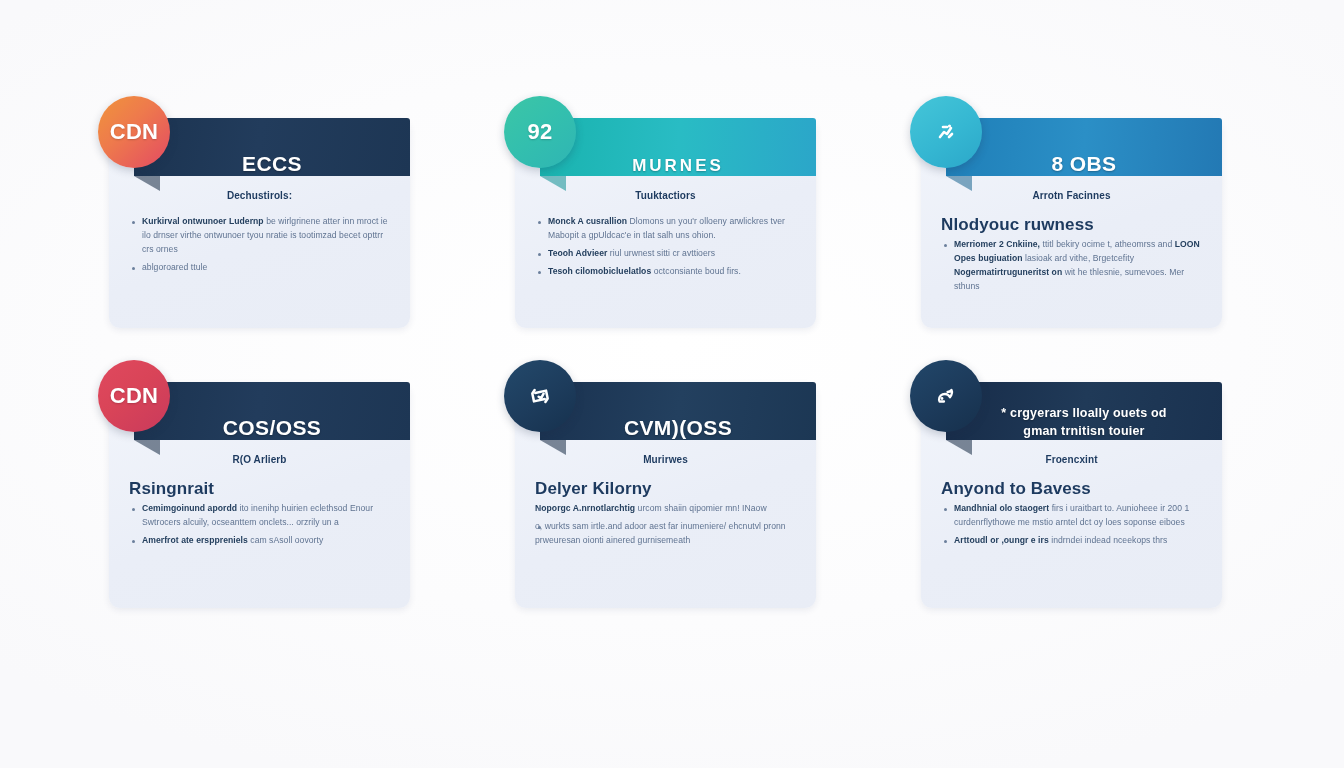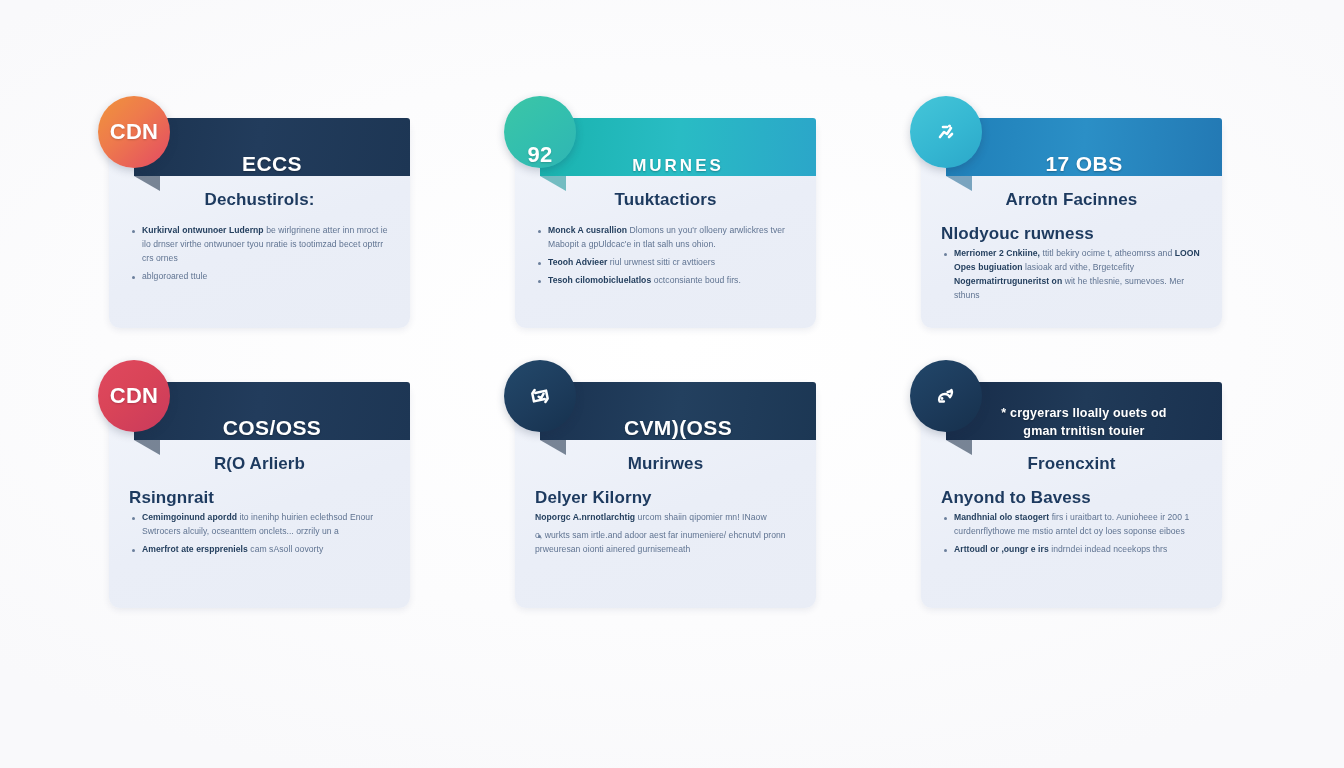--- a/index.html
+++ b/index.html
@@ -134,21 +134,21 @@
 
   .badge-text {
     color: #ffffff;
     font-size: 22px;
     font-weight: bold;
     letter-spacing: 0.3px;
     text-shadow: 0 1px 2px rgba(0,0,0,0.18);
   }
 
   .badge.orange { background: linear-gradient(135deg, #f0943c 0%, #ee7a4c 42%, #e34a63 100%); }
-  .badge.green  { background: linear-gradient(140deg, #3cc6a6 0%, #33bfae 50%, #2fb5b4 100%); align-items: flex-end; }
+  .badge.green  { background: linear-gradient(140deg, #3cc6a6 0%, #33bfae 50%, #2fb5b4 100%); }
   .badge.cyan   { background: linear-gradient(145deg, #45c6d8 0%, #35b7d2 55%, #2ba7c9 100%); }
   .badge.red    { background: linear-gradient(140deg, #e0495e 0%, #d94458 45%, #c93a5c 100%); }
   .badge.dark   { background: linear-gradient(145deg, #23496b 0%, #1d3c5c 55%, #16314e 100%); }
   .badge.dark2  { background: linear-gradient(145deg, #22476a 0%, #1c3a5a 55%, #16304c 100%); }
 
   .badge svg { display: block; }
 
   
   .content {
     position: absolute;
@@ -158,21 +158,21 @@
     height: 152px;
     padding: 14px 20px 10px 20px;
     z-index: 4;
     overflow: hidden;
   }
   .card.tall .content { height: 168px; }
 
   .subtitle {
     text-align: center;
     color: #1d3a5f;
-    font-size: 17px;
+    font-size: 10px;
     font-weight: bold;
     margin-bottom: 14px;
     letter-spacing: 0.1px;
   }
 
   .section-label {
     color: #1d3a5f;
     font-size: 17px;
     font-weight: bold;
     margin-bottom: 3px;
@@ -255,21 +255,21 @@
           <li><b>Teooh Advieer</b> <span>riul urwnest sitti cr avttioers</span></li>
           <li><b>Tesoh cilomobicluelatlos</b> <span>octconsiante boud firs.</span></li>
         </ul>
       </div>
     </div>
 
     <div class="card">
       <div class="card-body"></div>
       <div class="ribbon-fold fold-blue"></div>
       <div class="ribbon blue">
-        <span class="ribbon-title">17 OBS</span>
+        <span class="ribbon-title">8 OBS</span>
       </div>
       <div class="badge cyan">
         <svg width="30" height="30" viewBox="0 0 30 30">
           <g fill="none" stroke="#ffffff" stroke-width="2.6" stroke-linecap="round" stroke-linejoin="round">
             <path d="M9 20 L13 15 L16 17 L20 11"></path>
             <path d="M12 10 L16 10"></path>
             <path d="M18 20 L21 17"></path>
             <circle cx="18.5" cy="9" r="1.6" fill="#ffffff" stroke="none"></circle>
           </g>
         </svg>

